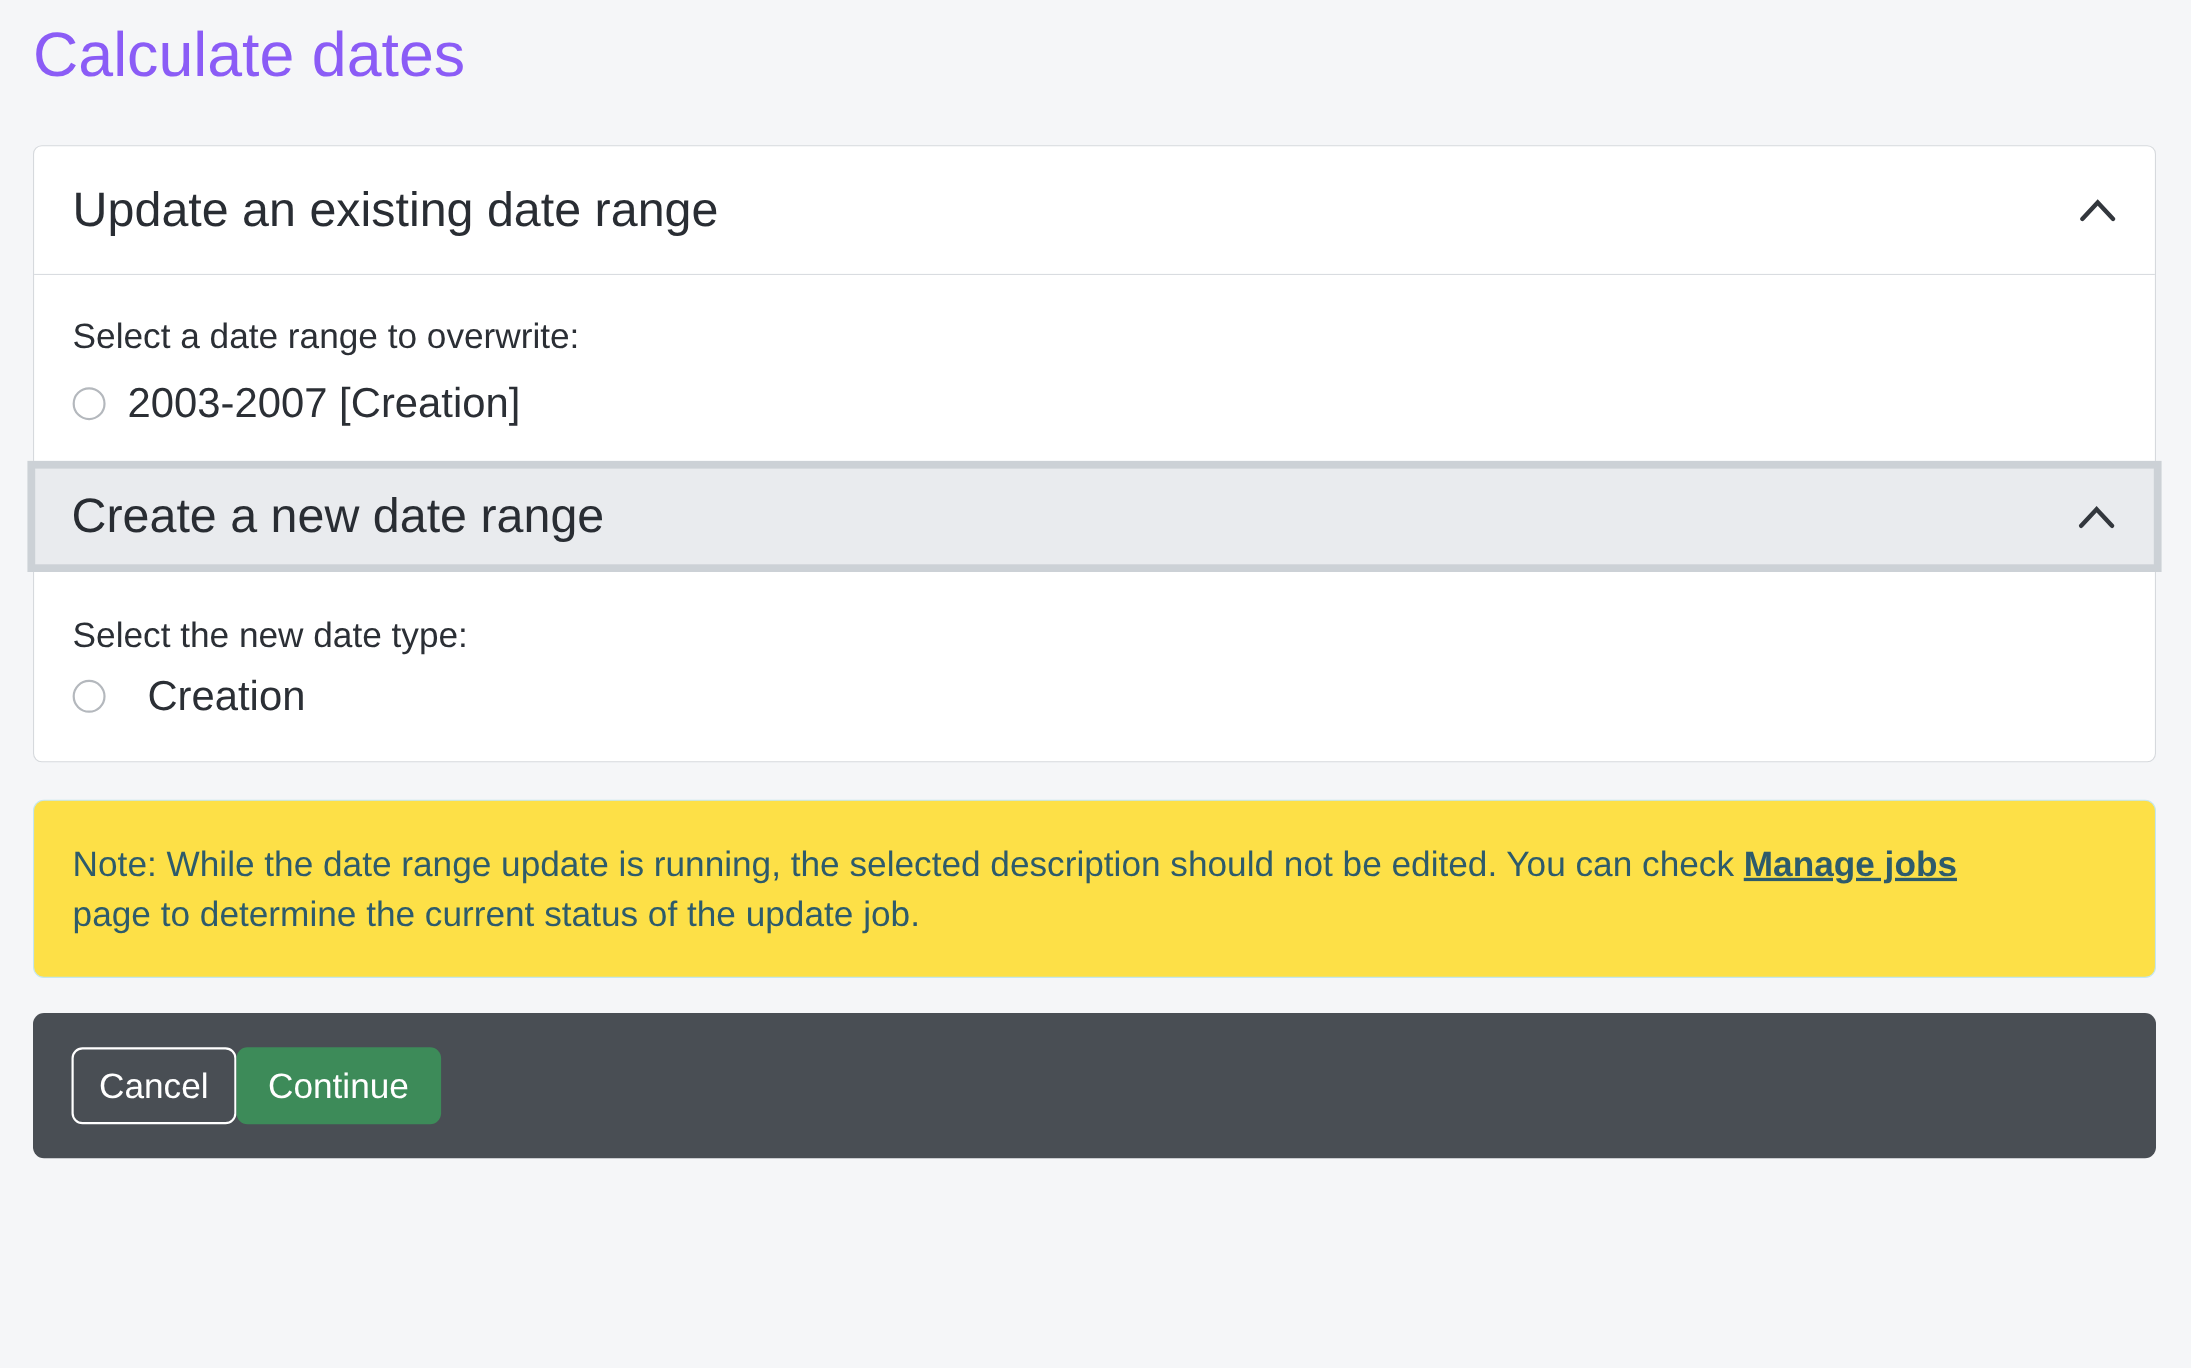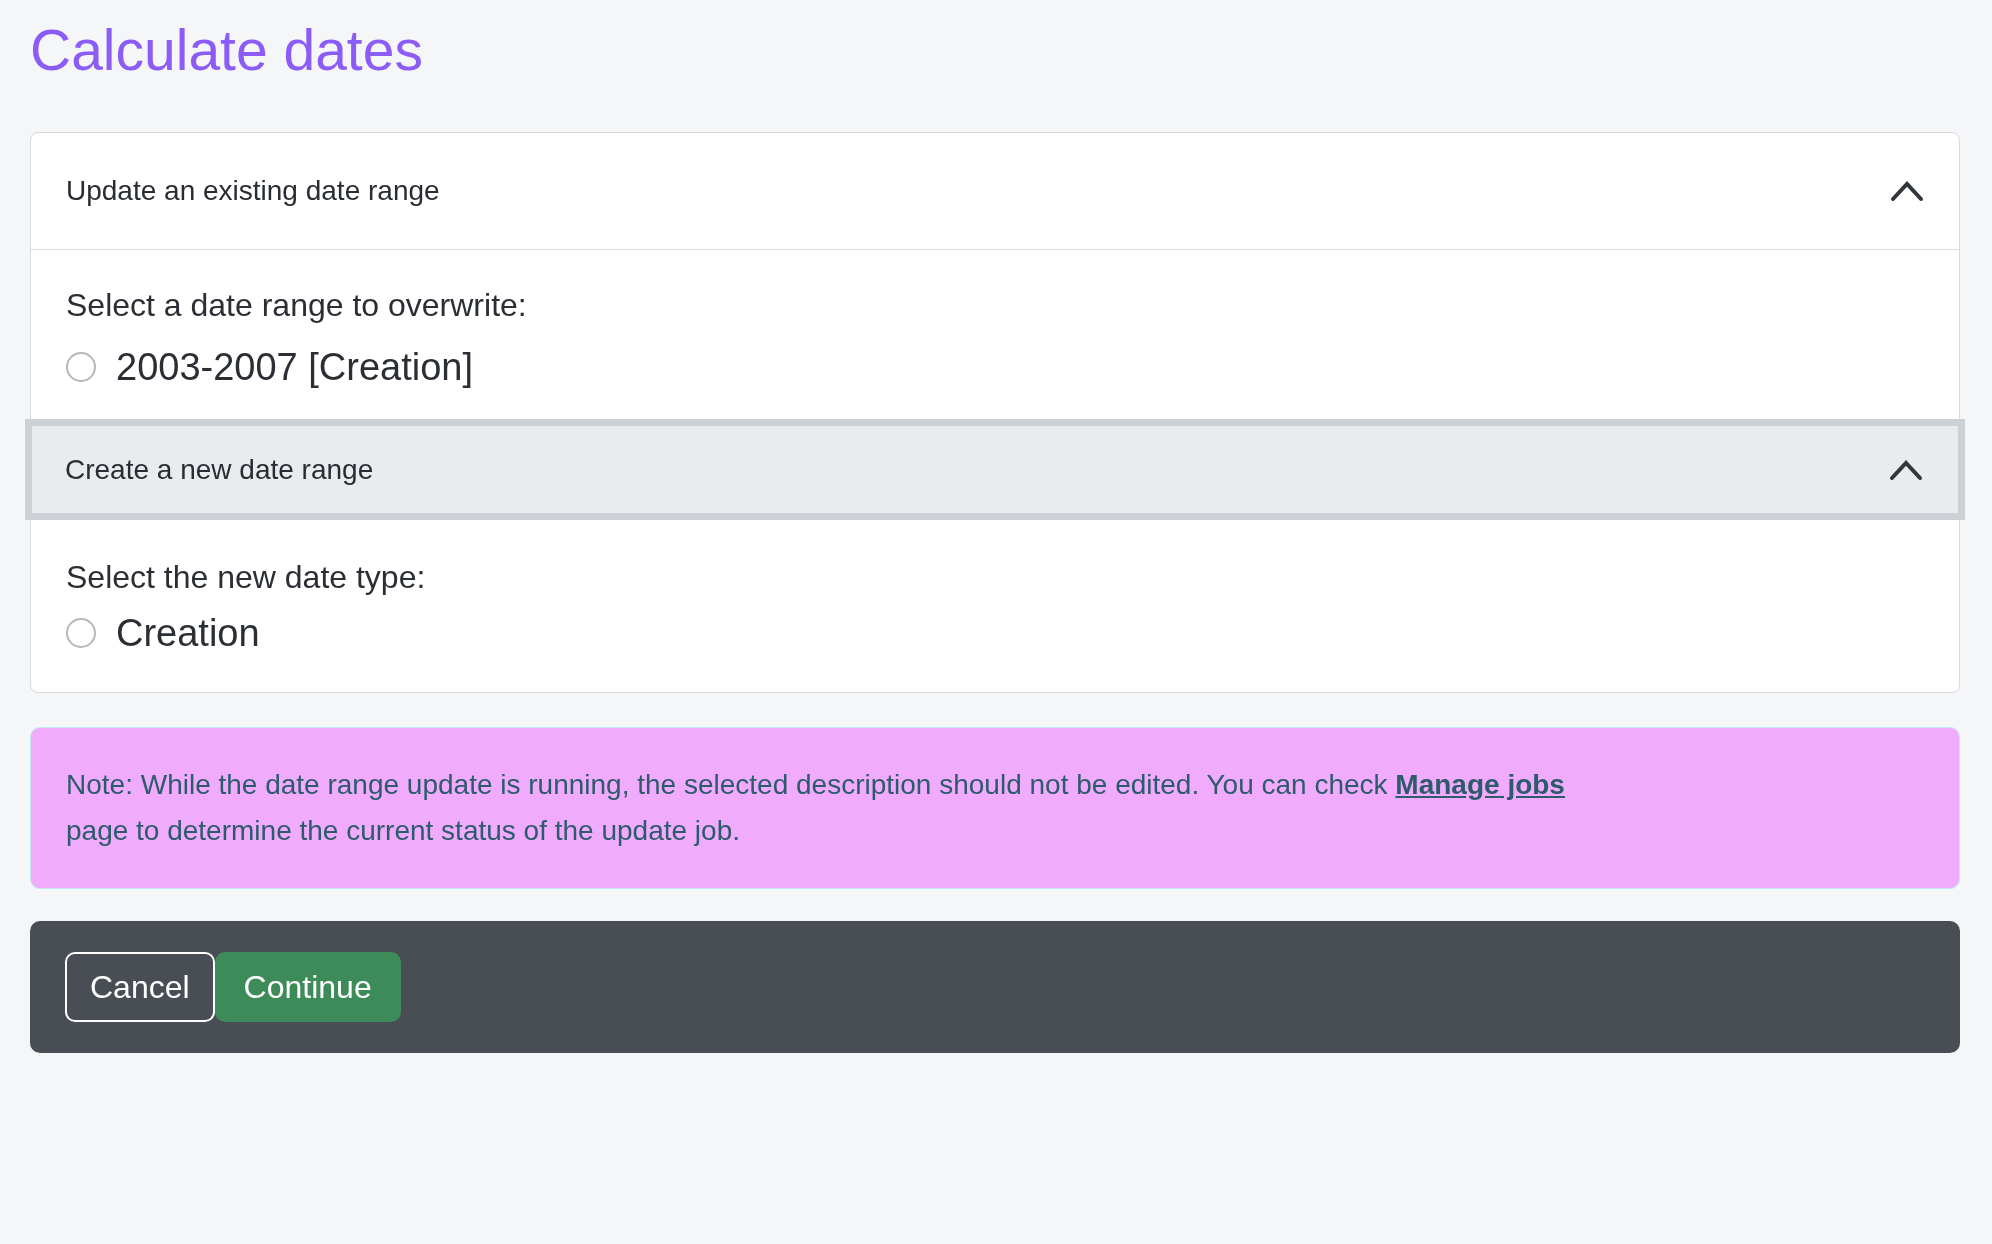--- a/index.html
+++ b/index.html
@@ -35,42 +35,42 @@
   }
   .acc-header {
     height: 116px;
     display: flex;
     align-items: center;
     justify-content: space-between;
     padding: 0 35px;
     cursor: pointer;
   }
   .acc-title {
-    font-size: 28px;
+    font-size: 44px;
     color: #292d33;
   }
   .chev { display: flex; align-items: center; }
   .divider { border-top: 1px solid #d9dce0; }
   .sec-body { padding: 0 33px 0 35px; }
   .sec-body.last { padding-bottom: 38px; }
   .prompt {
     font-size: 32px;
     line-height: 38px;
     margin-top: 36px;
     color: #2b2f35;
   }
   .sec-body.last .prompt { margin-top: 38px; }
   .radio-row {
     margin-top: 22px;
     height: 42px;
     display: flex;
     align-items: center;
     cursor: pointer;
   }
-  .sec-body.last .radio-row { margin-top: 16px; }
+  .sec-body.last .radio-row { margin-top: 16px; gap: 18px; }
   .radio-circle {
     width: 30px;
     height: 30px;
     border: 2px solid #b4b8bd;
     border-radius: 50%;
     background: #fff;
     margin-right: 20px;
     flex: none;
   }
   .radio-label { font-size: 38px; color: #2b2f35; }
@@ -90,25 +90,25 @@
     border: 7px solid #ccd1d6;
     background: #e9ebee;
     display: flex;
     align-items: center;
     justify-content: space-between;
     padding: 0 35px 0 33px;
     cursor: pointer;
   }
   .alert-info {
     margin-top: 34px;
-    background: #f0abfc;
+    background: #fde047;
     border: 1px solid #c3e6f0;
     border-radius: 10px;
     padding: 34px 35px;
-    font-size: 28px;
+    font-size: 32px;
     line-height: 46px;
     color: #2e5b6b;
   }
   .alert-info strong {
     font-weight: 700;
     text-decoration: underline;
     cursor: pointer;
   }
   .footer {
     margin-top: 32px;

